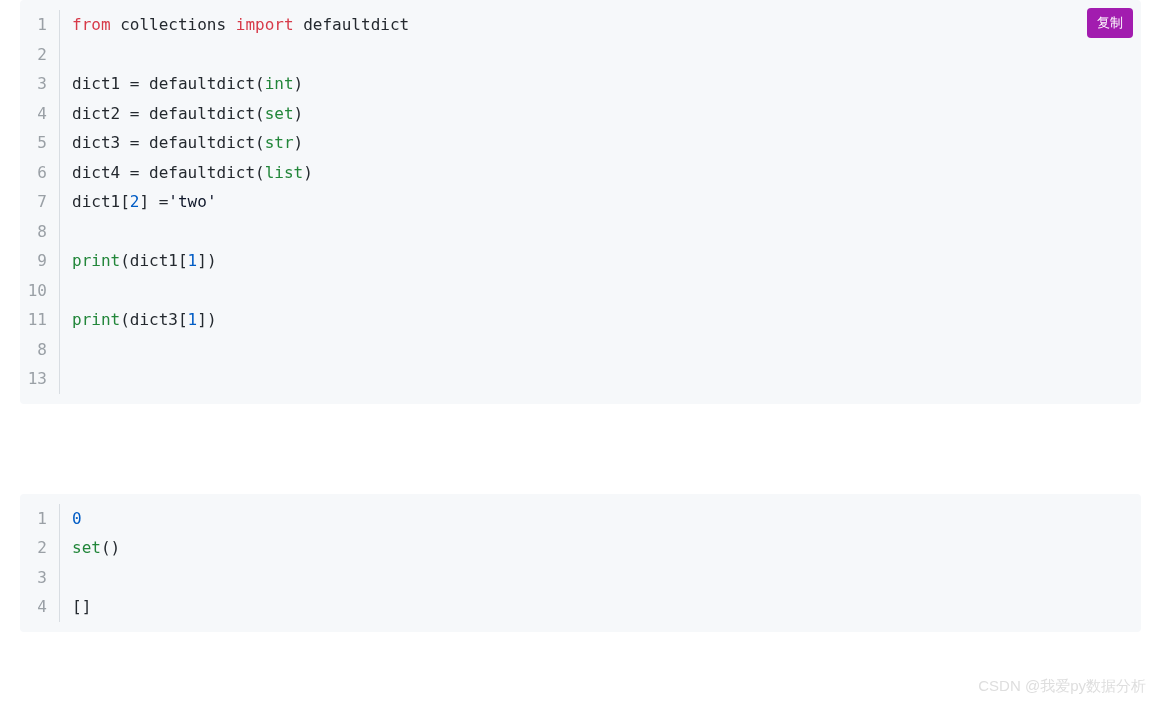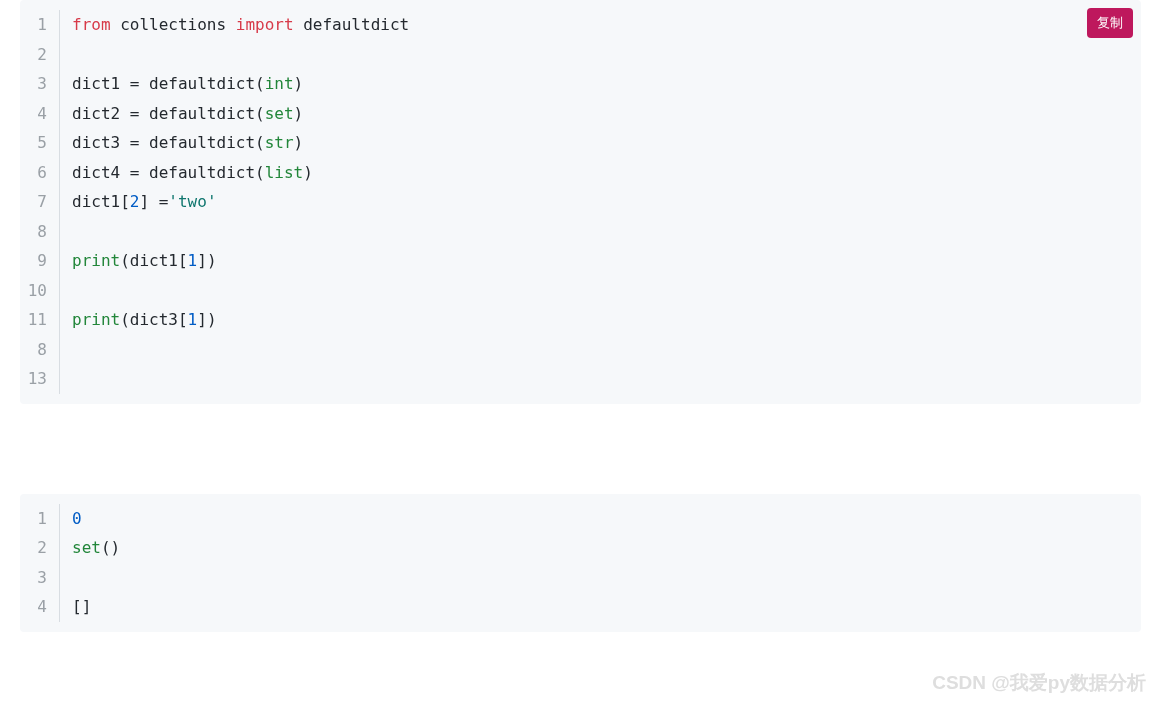--- a/index.html
+++ b/index.html
@@ -16,21 +16,21 @@
       background: #f6f8fa;
       border-radius: 4px;
       position: relative;
       margin-bottom: 90px;
       padding: 10px 0;
     }
     .copy-btn {
       position: absolute;
       top: 8px;
       right: 8px;
-      background: #be185d;
+      background: #a21caf;
       color: #ffffff;
       border: none;
       padding: 6px 10px;
       border-radius: 4px;
       font-size: 13px;
       cursor: pointer;
       font-family: inherit;
     }
     .code-line {
       display: flex;
@@ -49,29 +49,28 @@
     }
     .line-content {
       padding-left: 12px;
       white-space: pre;
       font-family: "Consolas", "Menlo", "Monaco", monospace;
       color: #24292f;
     }
     .kw { color: #d73a49; }
     .fn { color: #22863a; }
     .num { color: #005cc5; }
-    .str { color: #0f766e; }
+    .str { color: #0f172a; }
     .watermark {
       position: fixed;
       bottom: 10px;
       right: 15px;
       color: #dedede;
-      font-size: 19px;
+      font-size: 15px;
       pointer-events: none;
-      font-weight: bold;
     }
   </style>
 </head>
 <body>
 
 <div class="code-block">
   <button class="copy-btn">复制</button>
   <div>
       <div class="code-line">
         <span class="line-number">1</span>

